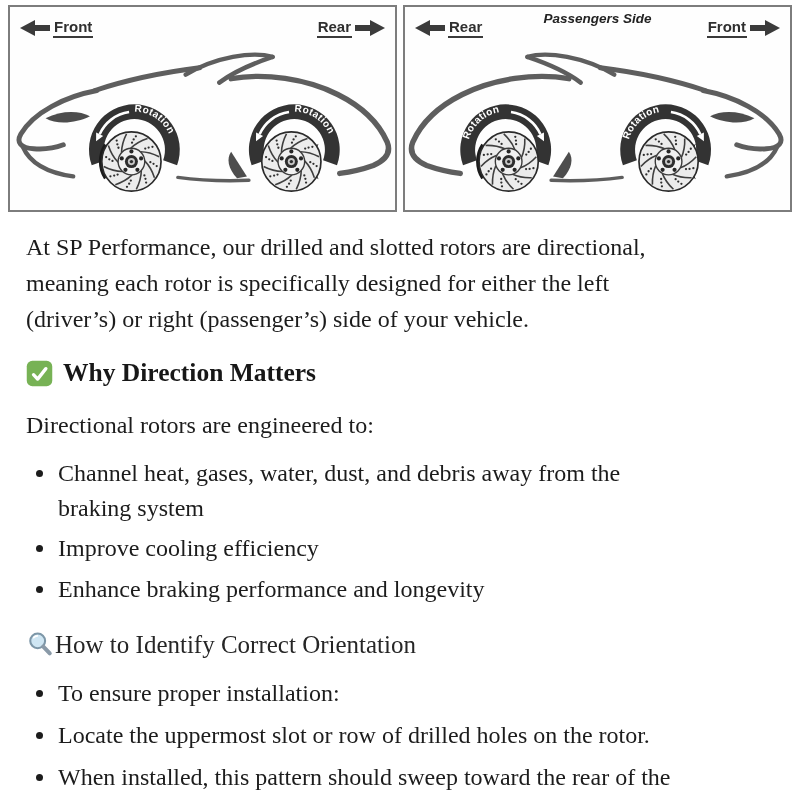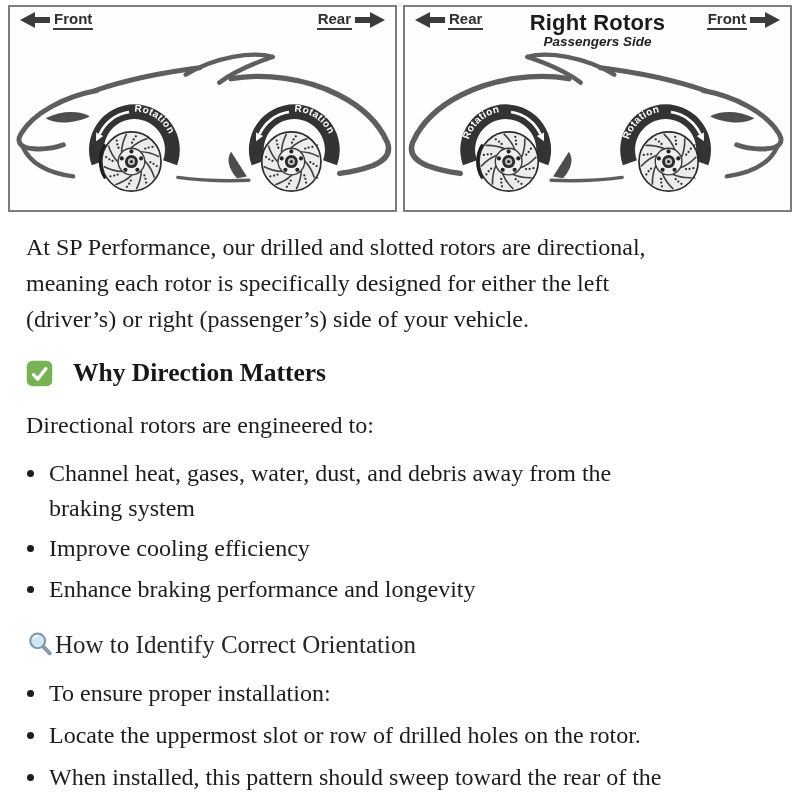--- a/index.html
+++ b/index.html
@@ -1,37 +1,37 @@
 <!DOCTYPE html>
 <html><head>
 <meta charset="utf-8">
 <style>
   html,body{margin:0;padding:0;width:800px;height:800px;overflow:hidden;background:#ffffff;}
   body{font-family:"Liberation Serif","DejaVu Serif",serif;color:#1c1c1c;}
 
   
   .diagram{display:flex;gap:6px;padding:5px 8px 0 8px;}
   .panel{flex:1;border:2.5px solid #7d7d7d;background:#fefefe;height:207px;box-sizing:border-box;position:relative;overflow:hidden;}
-  .panel-header{display:flex;justify-content:space-between;align-items:flex-start;padding:1px 10px 0 10px;height:46px;box-sizing:border-box;}
+  .panel-header{display:flex;justify-content:space-between;align-items:flex-start;padding:9px 10px 0 10px;height:46px;box-sizing:border-box;}
   .panel-titles{position:absolute;left:0;right:0;top:4px;text-align:center;pointer-events:none;}
   .panel-title{font-family:"Liberation Sans","DejaVu Sans",sans-serif;font-weight:800;font-size:22px;letter-spacing:.2px;color:#1b1b1b;line-height:1.05;}
   .panel-subtitle{font-family:"Liberation Sans","DejaVu Sans",sans-serif;font-weight:700;font-style:italic;font-size:13.5px;color:#222;margin-top:0;}
   .dir{display:flex;align-items:center;gap:3px;margin-top:3px;}
   .dir-text{font-family:"Liberation Sans","DejaVu Sans",sans-serif;font-weight:700;font-size:15px;color:#2f2f2f;border-bottom:2.5px solid #3a3a3a;padding:0 1px 1px 1px;line-height:1.05;}
   .dir svg{display:block;}
   .car-svg{display:block;position:absolute;left:0;bottom:2px;width:100%;height:158px;}
 
   
   .content{padding:14px 27px 0 26px;}
   .intro{margin:4px 0 0;font-size:24px;line-height:1.49;white-space:pre-line;}
-  .h2{display:flex;align-items:center;gap:20px;margin:21px 0 0;font-size:25.5px;font-weight:700;color:#171717;}
+  .h2{display:flex;align-items:center;gap:10px;margin:21px 0 0;font-size:25.5px;font-weight:700;color:#171717;}
   .h2 svg{flex:0 0 auto;}
   .lead{margin:21px 0 0;font-size:24px;line-height:1.4;}
   ul{margin:13px 0 0;padding-left:18px;list-style:disc outside;}
-  li{font-size:24px;line-height:1.45;margin:0 4px 6px;white-space:pre-line;padding-left:1px;}
+  li{font-size:24px;line-height:1.45;margin:0 13px 6px;white-space:pre-line;padding-left:1px;}
   li::marker{color:#1c1c1c;}
   .h3{display:flex;align-items:center;gap:0;margin:23px 0 0;font-size:25px;font-weight:400;color:#262626;}
   .h3 svg{flex:0 0 auto;}
   .list2{margin:17px 0 0;}
   .list2 li{margin-bottom:7px;}
 </style>
 </head>
 <body>
 
 <div class="diagram">
@@ -165,21 +165,20 @@
           <defs>
             <path id="rotpath1" d="M 285.99 61.55 A 38.5 38.5 0 0 1 326.13 94.64" fill="none"></path>
           </defs>
           <text font-family="&quot;Liberation Sans&quot;,&quot;DejaVu Sans&quot;,sans-serif" font-size="10.2" font-weight="700" fill="#ffffff" letter-spacing="0.4"><textPath href="#rotpath1" startOffset="2" xlink:href="#rotpath1">Rotation</textPath></text>
         </g>
       </svg>
   </div>
 
   <div class="panel">
     <div class="panel-titles">
-      <div class="panel-title">Right Rotors</div>
       <div class="panel-subtitle">Passengers Side</div>
     </div>
     <div class="panel-header">
       <div class="dir">
         <svg width="30" height="18" viewBox="0 0 30 18">
             <polygon points="0,9 15,1 15,6 30,6 30,12 15,12 15,17" fill="#3b3b3b"></polygon>
           </svg>
         <span class="dir-text">Rear</span>
       </div>
       <div class="dir">

